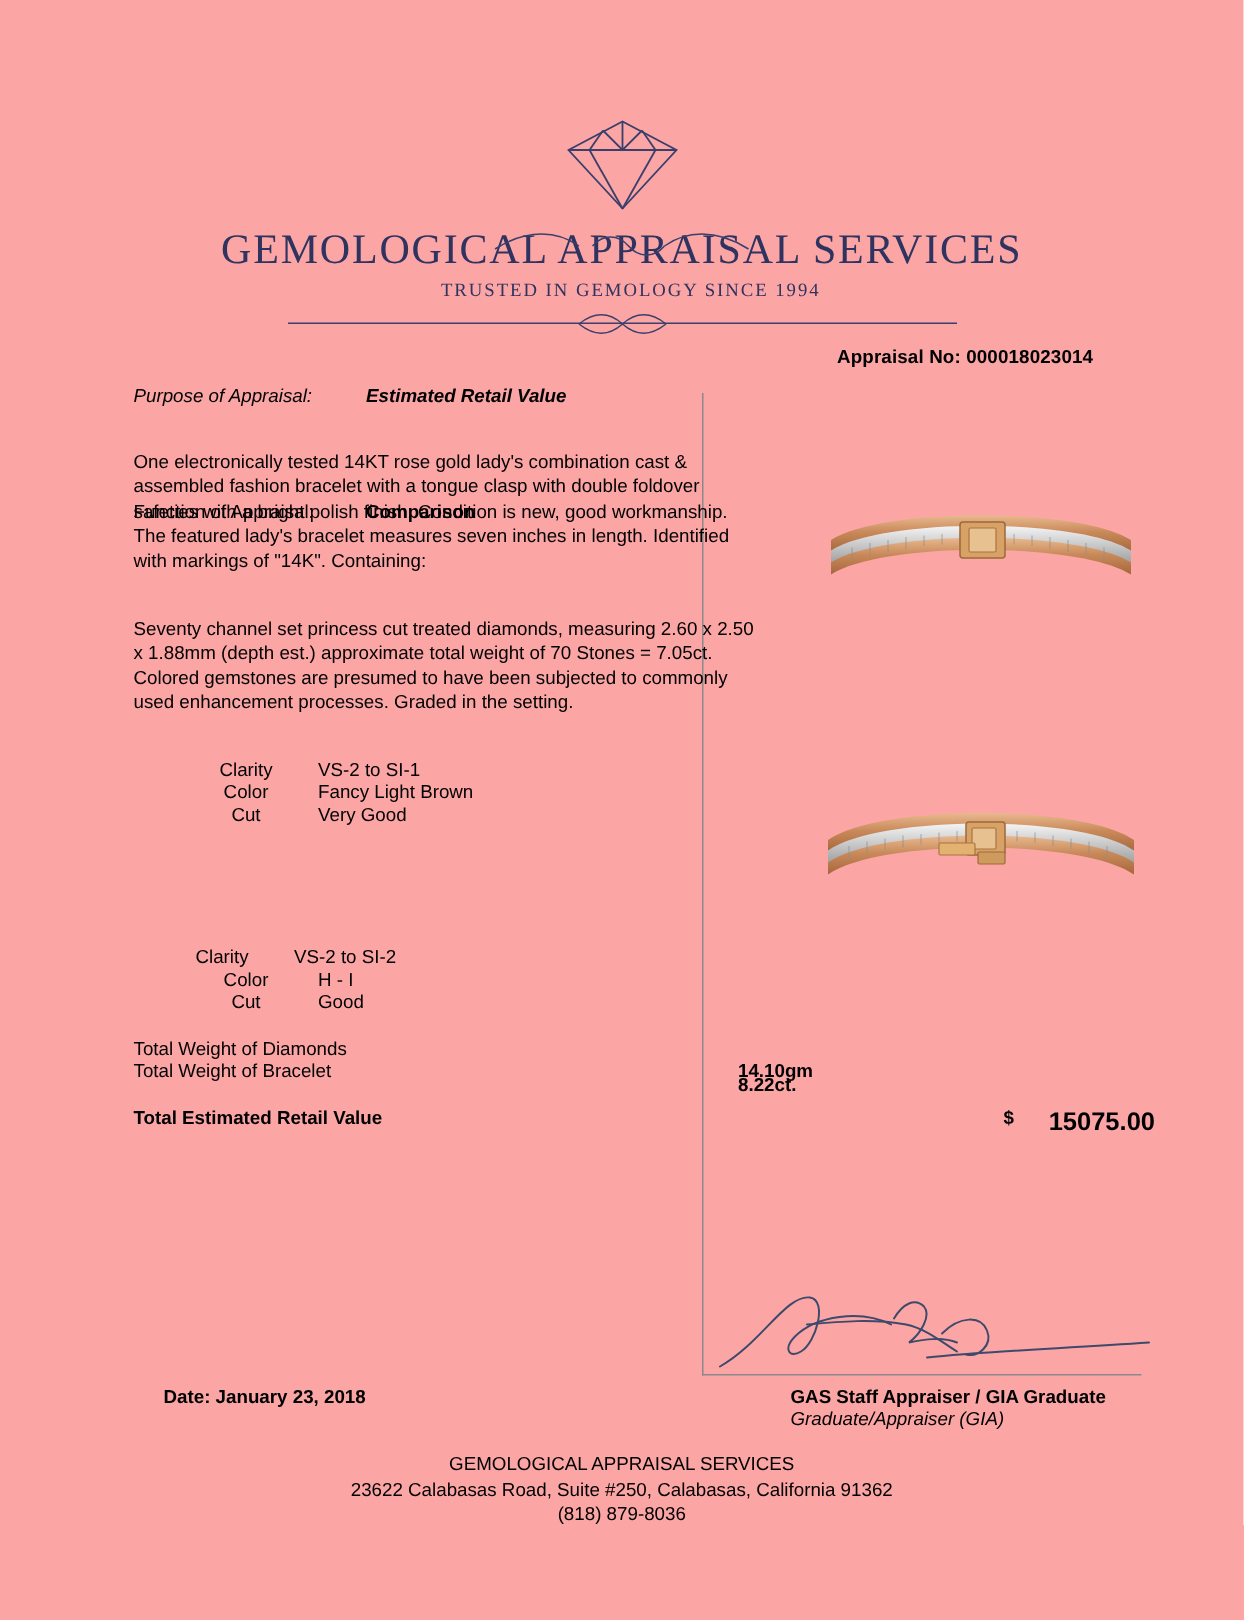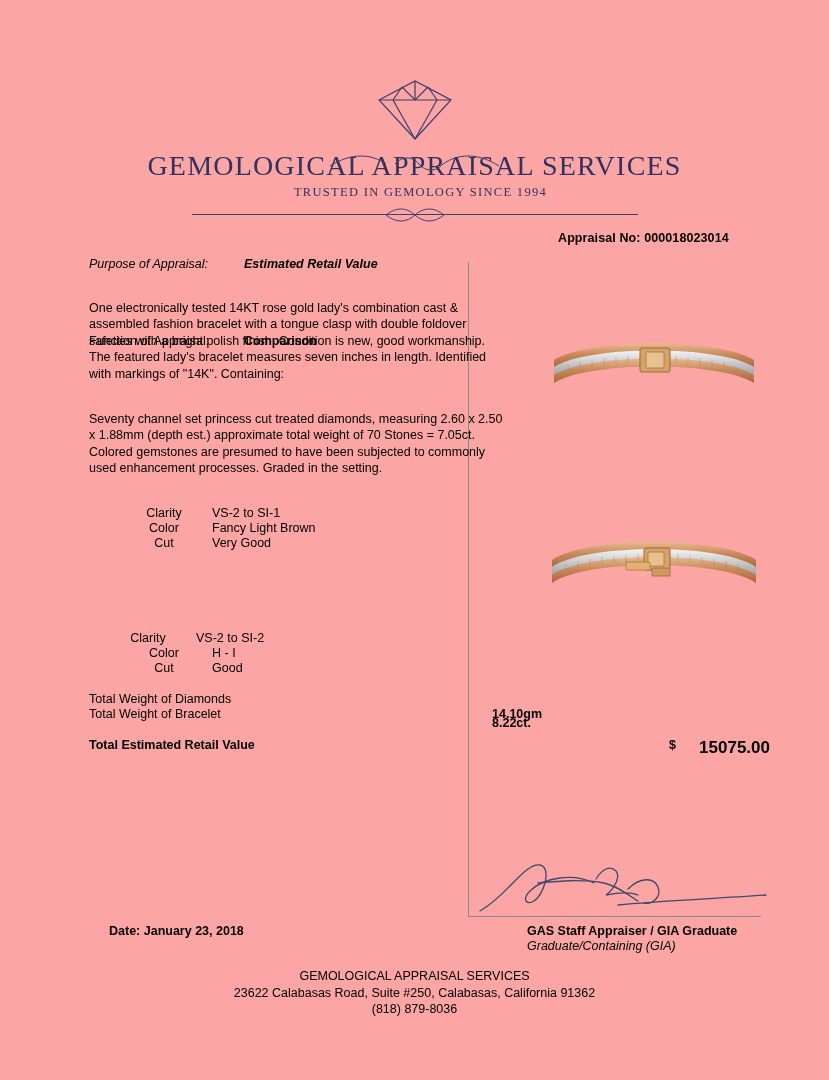--- a/index.html
+++ b/index.html
@@ -401,21 +401,21 @@
         <path d="M60 28 C82 26, 104 24, 126 28 C140 31, 150 40, 160 46"></path>
         <path d="M118 24 C124 14, 132 10, 138 16 C143 22, 136 34, 128 40 C138 38, 150 36, 160 40"></path>
         <path d="M140 50 C178 46, 230 44, 288 40"></path>
         <path d="M150 34 C162 22, 176 22, 180 32 C184 42, 174 50, 166 48"></path>
       </g>
     </svg>
   </div>
 
   <div class="date-line">Date: January 23, 2018</div>
   <div class="appraiser-name">GAS Staff Appraiser / GIA Graduate</div>
-  <div class="appraiser-sub">Graduate/Containing (GIA)</div>
+  <div class="appraiser-sub">Graduate/Appraiser (GIA)</div>
 
   <div class="footer">
     <div>GEMOLOGICAL APPRAISAL SERVICES</div>
     <div>23622 Calabasas Road, Suite #250, Calabasas, California 91362</div>
     <div>(818) 879-8036</div>
   </div>
 
 </div>
 
 </body></html>

